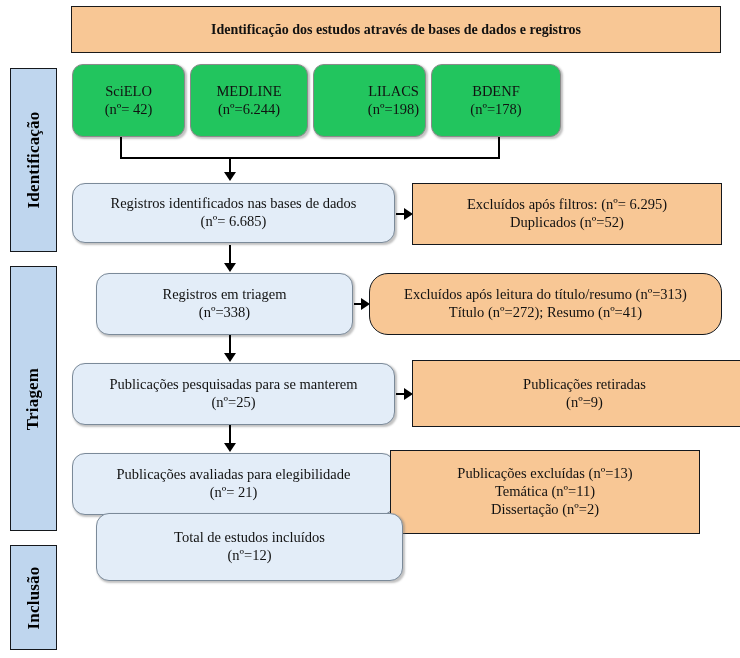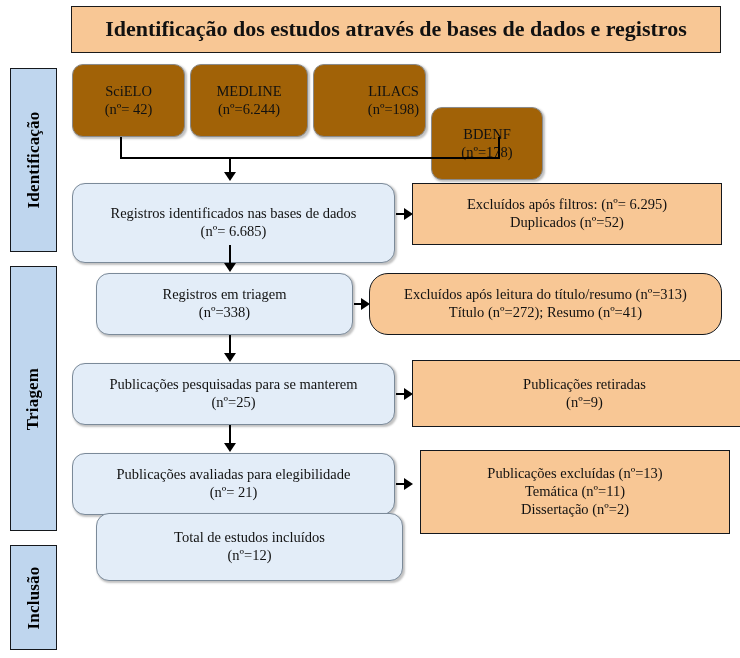--- a/index.html
+++ b/index.html
@@ -38,21 +38,21 @@
     height: 47px;
     background: #F8C795;
     border: 1.6px solid #1a1a1a;
     display: flex;
     align-items: center;
     justify-content: center;
     box-sizing: border-box;
   }
   .title-banner .boxtext {
     font-weight: bold;
-    font-size: 22px;
+    font-size: 14px;
   }
 
   
   .stage-label {
     position: absolute;
     background: #BFD6EE;
     border: 1.6px solid #15181c;
     box-sizing: border-box;
     display: flex;
     align-items: center;
@@ -67,21 +67,21 @@
   }
   #stage-identificacao { left: 10px; top: 68px;  width: 47px; height: 184px; }
   #stage-triagem       { left: 10px; top: 266px; width: 47px; height: 265px; }
   #stage-inclusao      { left: 10px; top: 545px; width: 47px; height: 105px; }
 
   
   .db-box {
     position: absolute;
     top: 64px;
     height: 73px;
-    background: #a16207;
+    background: #22c55e;
     border: 1.4px solid #8a8a8a;
     border-radius: 11px;
     box-sizing: border-box;
     display: flex;
     align-items: center;
     justify-content: center;
     box-shadow: 1.5px 1.5px 2px rgba(120,120,120,0.45);
   }
   .db-box .boxtext { font-size: 14.5px; }
 
@@ -162,34 +162,34 @@
       <span class="ln">MEDLINE</span>
       <span class="ln">(nº=6.244)</span>
     </div>
   </div>
   <div class="db-box" style="left:313px; width:113px;padding-left:48px;">
     <div class="boxtext">
       <span class="ln">LILACS</span>
       <span class="ln">(nº=198)</span>
     </div>
   </div>
-  <div class="db-box" style="left:431px; width:112px;margin-top:43px;">
+  <div class="db-box" style="left:431px; width:130px;">
     <div class="boxtext">
       <span class="ln">BDENF</span>
       <span class="ln">(nº=178)</span>
     </div>
   </div>
 
   <div class="vline" style="left:120px; top:137px; height:22px;"></div>
   <div class="vline" style="left:498px; top:137px; height:22px;"></div>
   <div class="hline" style="left:120px; top:157px; width:380px;"></div>
   <div class="vline" style="left:229px; top:157px; height:17px;"></div>
   <div class="arrow-down" style="left:224px; top:172px;"></div>
 
-  <div class="flow-box" style="left:72px; top:183px; width:323px; height:80px;font-family:Liberation Serif, serif;">
+  <div class="flow-box" style="left:72px; top:183px; width:323px; height:60px;font-family:Liberation Serif, serif;">
     <div class="boxtext">
       <span class="ln">Registros identificados nas bases de dados</span>
       <span class="ln">(nº= 6.685)</span>
     </div>
   </div>
   <div class="hline" style="left:396px; top:213px; width:13px;"></div>
   <div class="arrow-right" style="left:404px; top:208px;"></div>
   <div class="excl-box" style="left:412px; top:183px; width:310px; height:62px;">
     <div class="boxtext">
       <span class="ln">Excluídos após filtros: (nº= 6.295)</span>
@@ -237,21 +237,21 @@
   <div class="arrow-down" style="left:224px; top:443px;"></div>
 
   <div class="flow-box" style="left:72px; top:453px; width:323px; height:62px;">
     <div class="boxtext">
       <span class="ln">Publicações avaliadas para elegibilidade</span>
       <span class="ln">(nº= 21)</span>
     </div>
   </div>
   <div class="hline" style="left:396px; top:483px; width:13px;"></div>
   <div class="arrow-right" style="left:404px; top:478px;"></div>
-  <div class="excl-box" style="left:420px; top:450px; width:310px; height:84px;">
+  <div class="excl-box" style="left:390px; top:450px; width:310px; height:84px;">
     <div class="boxtext">
       <span class="ln">Publicações excluídas (nº=13)</span>
       <span class="ln">Temática (nº=11)</span>
       <span class="ln">Dissertação (nº=2)</span>
     </div>
   </div>
 
   <div class="vline" style="left:229px; top:515px; height:21px;"></div>
   <div class="arrow-down" style="left:224px; top:533px;"></div>
 

